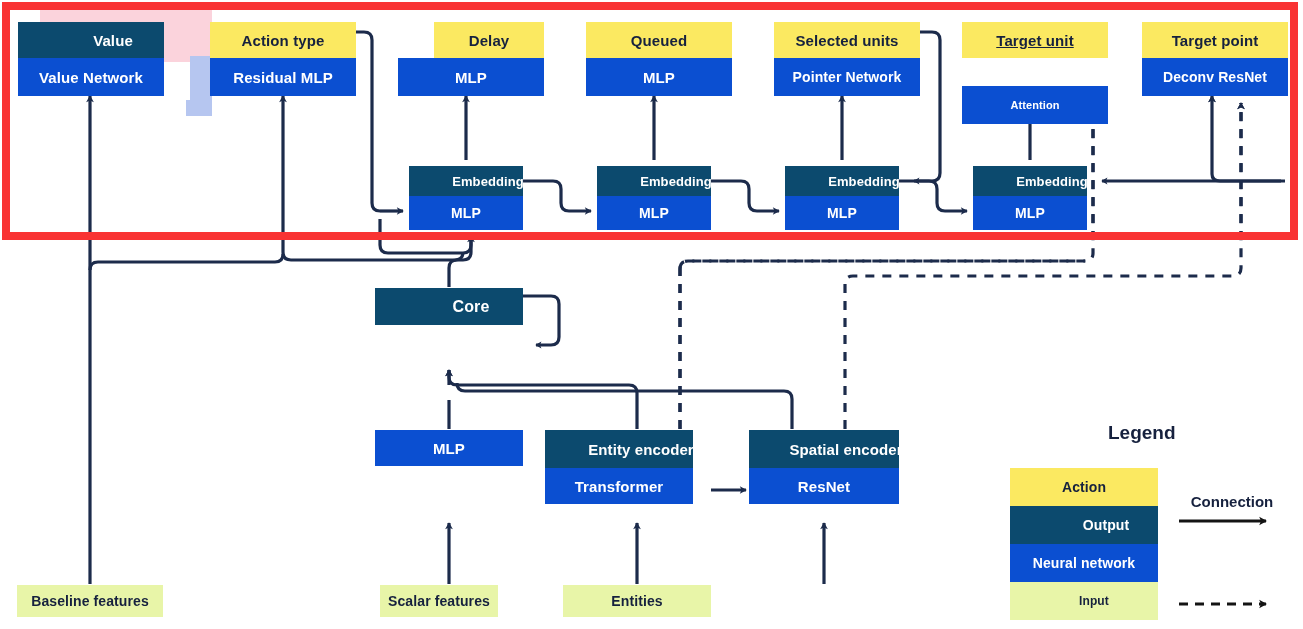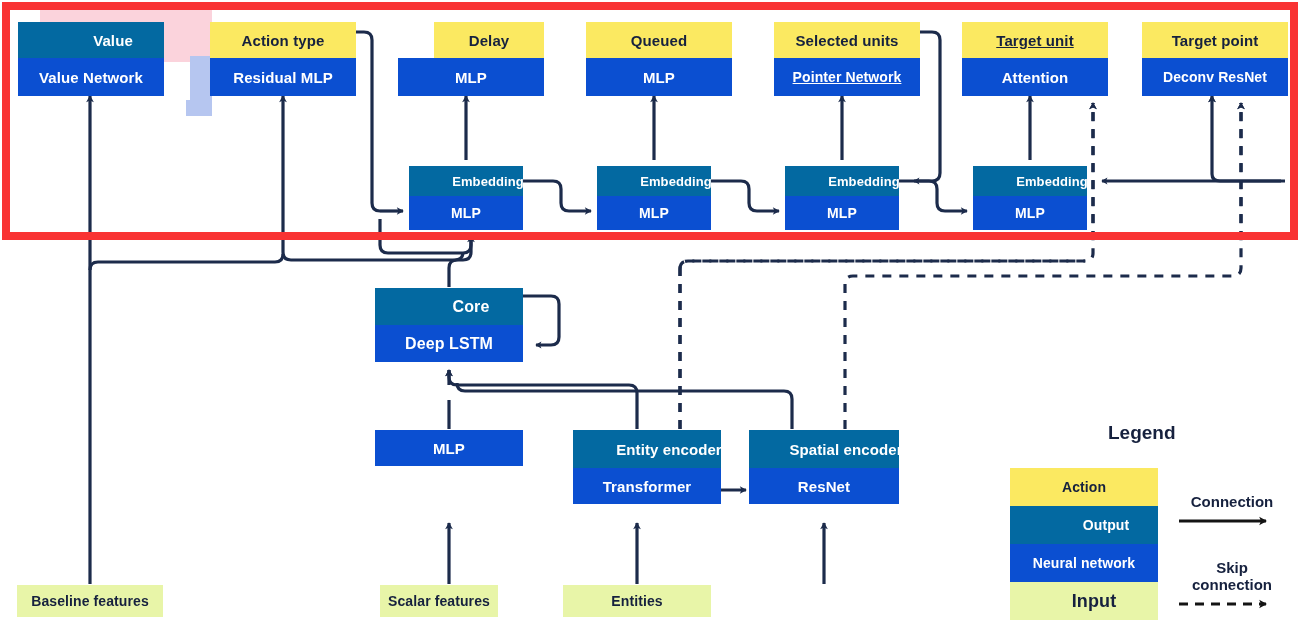--- a/index.html
+++ b/index.html
@@ -4,21 +4,21 @@
 <style>
   html,body{margin:0;padding:0;background:#ffffff;}
   body{font-family:"Liberation Sans","DejaVu Sans",sans-serif;}
   #stage{position:relative;width:1303px;height:629px;background:#ffffff;overflow:hidden;}
   #svg-layer{position:absolute;left:0;top:0;width:1303px;height:629px;}
 
   .node{position:absolute;box-sizing:border-box;}
   .seg{display:flex;align-items:center;justify-content:center;box-sizing:border-box;
        font-weight:700;letter-spacing:.1px;line-height:1;white-space:nowrap;}
   .seg.action{background:#FBE961;color:#16213E;}
-  .seg.output{background:#0369a1;color:#ffffff;padding-left:44px;}
+  .seg.output{background:#0c4a6e;color:#ffffff;padding-left:44px;}
   .seg.nn{background:#0B4FD1;color:#ffffff;}
   .seg.input{background:#E8F5A8;color:#16213E;}
 
   .red-frame{position:absolute;left:2px;top:2px;width:1296px;height:238px;
              border:8px solid #F93333;box-sizing:border-box;pointer-events:none;}
 
   .ghost{position:absolute;pointer-events:none;}
   .ghost .g1{position:absolute;background:#FBD3DC;}
   .ghost .g2{position:absolute;background:#B6C6F0;}
 
@@ -151,26 +151,26 @@
     <div class="seg nn" style="height:38px;font-size:15px;">MLP</div>
   </div>
 
   <div class="node" style="left:586px;top:22px;width:146px;height:74px;">
     <div class="seg action" style="height:36px;font-size:15px;">Queued</div>
     <div class="seg nn" style="height:38px;font-size:15px;">MLP</div>
   </div>
 
   <div class="node" style="left:774px;top:22px;width:146px;height:74px;">
     <div class="seg action" style="height:36px;font-size:15px;">Selected units</div>
-    <div class="seg nn" style="height:38px;font-size:14px;text-decoration:underline;">Pointer Network</div>
+    <div class="seg nn" style="height:38px;font-size:14px;">Pointer Network</div>
   </div>
 
   <div class="node" style="left:962px;top:22px;width:146px;height:74px;">
     <div class="seg action" style="height:36px;font-size:15px;text-decoration:underline;">Target unit</div>
-    <div class="seg nn" style="height:38px;font-size:15px;">Attention</div>
+    <div class="seg nn" style="height:38px;font-size:11px;margin-top:28px;">Attention</div>
   </div>
 
   <div class="node" style="left:1142px;top:22px;width:146px;height:74px;">
     <div class="seg action" style="height:36px;font-size:15px;">Target point</div>
     <div class="seg nn" style="height:38px;font-size:14px;">Deconv ResNet</div>
   </div>
 
   <div class="node" style="left:409px;top:166px;width:114px;height:64px;">
     <div class="seg output" style="height:30px;font-size:13px;">Embedding</div>
     <div class="seg nn" style="height:34px;font-size:14px;">MLP</div>
@@ -186,28 +186,27 @@
     <div class="seg nn" style="height:34px;font-size:14px;">MLP</div>
   </div>
 
   <div class="node" style="left:973px;top:166px;width:114px;height:64px;">
     <div class="seg output" style="height:30px;font-size:13px;">Embedding</div>
     <div class="seg nn" style="height:34px;font-size:14px;">MLP</div>
   </div>
 
   <div class="node" style="left:375px;top:288px;width:148px;height:74px;">
     <div class="seg output" style="height:37px;font-size:16px;">Core</div>
-    <div class="seg nn" style="height:37px;font-size:16px;">Deep LSTM</div>
   </div>
 
   <div class="node" style="left:375px;top:430px;width:148px;height:74px;">
     <div class="seg nn" style="height:36px;font-size:15px;">MLP</div>
   </div>
 
-  <div class="node" style="left:573px;top:430px;width:148px;height:74px;">
+  <div class="node" style="left:545px;top:430px;width:148px;height:74px;">
     <div class="seg output" style="height:38px;font-size:15px;">Entity encoder</div>
     <div class="seg nn" style="height:36px;font-size:15px;">Transformer</div>
   </div>
 
   <div class="node" style="left:749px;top:430px;width:150px;height:74px;">
     <div class="seg output" style="height:38px;font-size:15px;">Spatial encoder</div>
     <div class="seg nn" style="height:36px;font-size:15px;">ResNet</div>
   </div>
 
   <div class="node" style="left:17px;top:585px;width:146px;height:32px;">
@@ -222,21 +221,19 @@
     <div class="seg input" style="height:32px;font-size:14px;">Entities</div>
   </div>
 
 
   <div class="legend-title" style="left:1108px;top:422px;font-size:19px;">Legend</div>
 
   <div class="legend-box" style="left:1010px;top:468px;width:148px;height:152px;">
     <div class="seg action" style="height:38px;font-size:14px;">Action</div>
     <div class="seg output" style="height:38px;font-size:14px;">Output</div>
     <div class="seg nn" style="height:38px;font-size:14px;">Neural network</div>
-    <div class="seg input" style="height:38px;font-size:18px;padding-left:20px;">Input</div>
+    <div class="seg input" style="height:38px;font-size:12px;padding-left:20px;">Input</div>
   </div>
 
   <div class="legend-label" style="left:1176px;top:494px;width:112px;font-size:15px;">Connection</div>
 
-  <div class="legend-label" style="left:1176px;top:560px;width:112px;font-size:15px;white-space:pre-line;">Skip
-connection</div>
 
 </div>
 
 </body></html>

